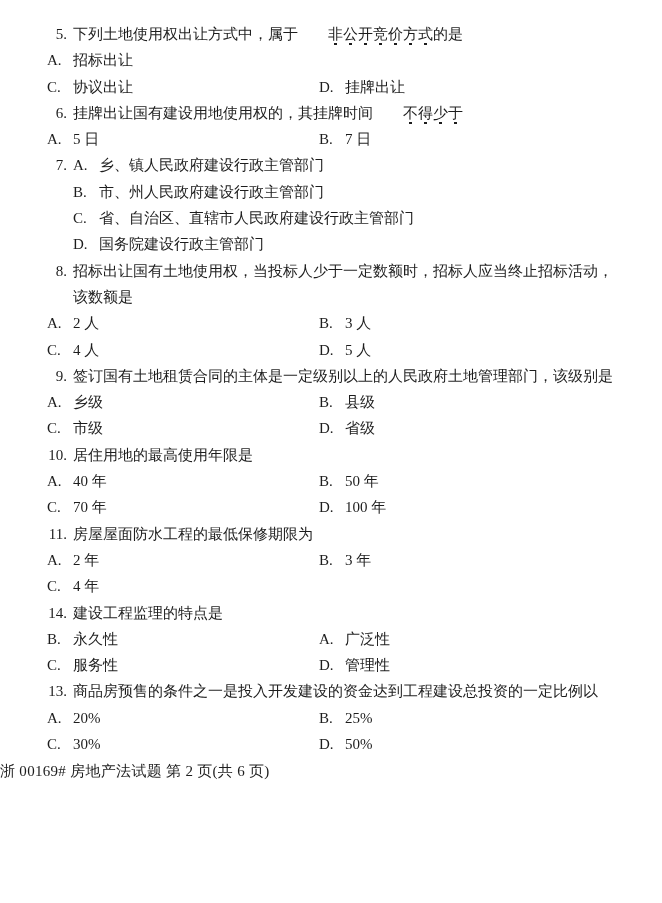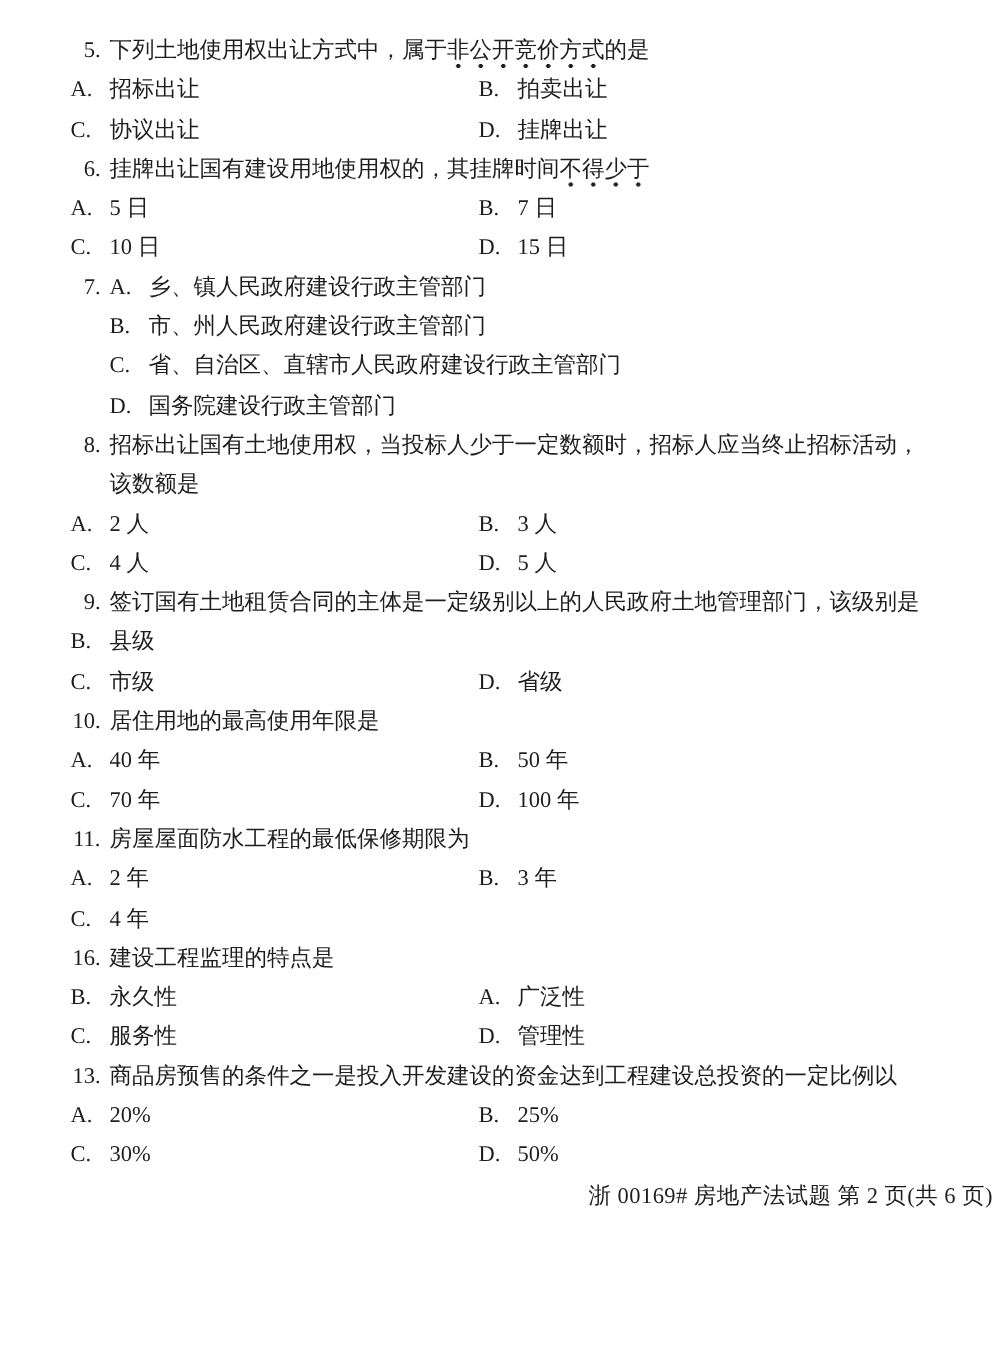--- a/index.html
+++ b/index.html
@@ -52,53 +52,49 @@
     min-width: 19px;
     margin-right: 7px;
   }
   
   .em-dots {
     padding-bottom: 4px;
     background-image: radial-gradient(circle, #1d1d1d 1.3px, rgba(0,0,0,0) 1.5px);
     background-size: 15px 4px;
     background-repeat: repeat-x;
     background-position: left bottom;
+    margin-left: 30px;
   }
   .page-footer {
-    text-align: right;
+    text-align: left;
     line-height: 26.3px;
     margin-top: 1px;
     letter-spacing: 0.3px;
   }
 </style>
 </head>
 <body>
 
 <main class="exam-page">
   <section id="question-list">
       <div class="q-item">
         <div class="q-line stem-line"><span class="q-num">5.</span><span class="seg">下列土地使用权出让方式中，属于</span><span class="seg em-dots">非公开竞价方式</span><span class="seg">的是</span></div>
         <div class="q-line opt-row two-col">
           <span class="opt"><span class="opt-label">A.</span><span class="opt-text">招标出让</span></span>
-          <span class="opt"><span class="opt-label">B.</span><span class="opt-text">拍卖出让</span></span>
         </div>
         <div class="q-line opt-row two-col">
           <span class="opt"><span class="opt-label">C.</span><span class="opt-text">协议出让</span></span>
           <span class="opt"><span class="opt-label">D.</span><span class="opt-text">挂牌出让</span></span>
         </div>
       </div>
       <div class="q-item">
         <div class="q-line stem-line"><span class="q-num">6.</span><span class="seg">挂牌出让国有建设用地使用权的，其挂牌时间</span><span class="seg em-dots">不得少于</span></div>
         <div class="q-line opt-row two-col">
           <span class="opt"><span class="opt-label">A.</span><span class="opt-text">5 日</span></span>
           <span class="opt"><span class="opt-label">B.</span><span class="opt-text">7 日</span></span>
-        </div>
-        <div class="q-line opt-row two-col">
-          <span class="opt"><span class="opt-label">C.</span><span class="opt-text">10 日</span></span>
-          <span class="opt"><span class="opt-label">D.</span><span class="opt-text">15 日</span></span>
         </div>
       </div>
       <div class="q-item">
         <div class="q-line stem-line"><span class="q-num">7.</span></div>
         <div class="q-line opt-row one-col">
           <span class="opt"><span class="opt-label">A.</span><span class="opt-text">乡、镇人民政府建设行政主管部门</span></span>
         </div>
         <div class="q-line opt-row one-col">
           <span class="opt"><span class="opt-label">B.</span><span class="opt-text">市、州人民政府建设行政主管部门</span></span>
         </div>
@@ -117,20 +113,21 @@
           <span class="opt"><span class="opt-label">B.</span><span class="opt-text">3 人</span></span>
         </div>
         <div class="q-line opt-row two-col">
           <span class="opt"><span class="opt-label">C.</span><span class="opt-text">4 人</span></span>
           <span class="opt"><span class="opt-label">D.</span><span class="opt-text">5 人</span></span>
         </div>
       </div>
       <div class="q-item">
         <div class="q-line stem-line"><span class="q-num">9.</span><span class="seg">签订国有土地租赁合同的主体是一定级别以上的人民政府土地管理部门，该级别是</span></div>
         <div class="q-line opt-row two-col">
+          <span class="opt"><span class="opt-label">A.</span><span class="opt-text">乡级</span></span>
           <span class="opt"><span class="opt-label">B.</span><span class="opt-text">县级</span></span>
         </div>
         <div class="q-line opt-row two-col">
           <span class="opt"><span class="opt-label">C.</span><span class="opt-text">市级</span></span>
           <span class="opt"><span class="opt-label">D.</span><span class="opt-text">省级</span></span>
         </div>
       </div>
       <div class="q-item">
         <div class="q-line stem-line"><span class="q-num">10.</span><span class="seg">居住用地的最高使用年限是</span></div>
         <div class="q-line opt-row two-col">
@@ -146,21 +143,21 @@
         <div class="q-line stem-line"><span class="q-num">11.</span><span class="seg">房屋屋面防水工程的最低保修期限为</span></div>
         <div class="q-line opt-row two-col">
           <span class="opt"><span class="opt-label">A.</span><span class="opt-text">2 年</span></span>
           <span class="opt"><span class="opt-label">B.</span><span class="opt-text">3 年</span></span>
         </div>
         <div class="q-line opt-row two-col">
           <span class="opt"><span class="opt-label">C.</span><span class="opt-text">4 年</span></span>
         </div>
       </div>
       <div class="q-item">
-        <div class="q-line stem-line"><span class="q-num">16.</span><span class="seg">建设工程监理的特点是</span></div>
+        <div class="q-line stem-line"><span class="q-num">14.</span><span class="seg">建设工程监理的特点是</span></div>
         <div class="q-line opt-row two-col">
           <span class="opt"><span class="opt-label">B.</span><span class="opt-text">永久性</span></span>
           <span class="opt"><span class="opt-label">A.</span><span class="opt-text">广泛性</span></span>
         </div>
         <div class="q-line opt-row two-col">
           <span class="opt"><span class="opt-label">C.</span><span class="opt-text">服务性</span></span>
           <span class="opt"><span class="opt-label">D.</span><span class="opt-text">管理性</span></span>
         </div>
       </div>
       <div class="q-item">

